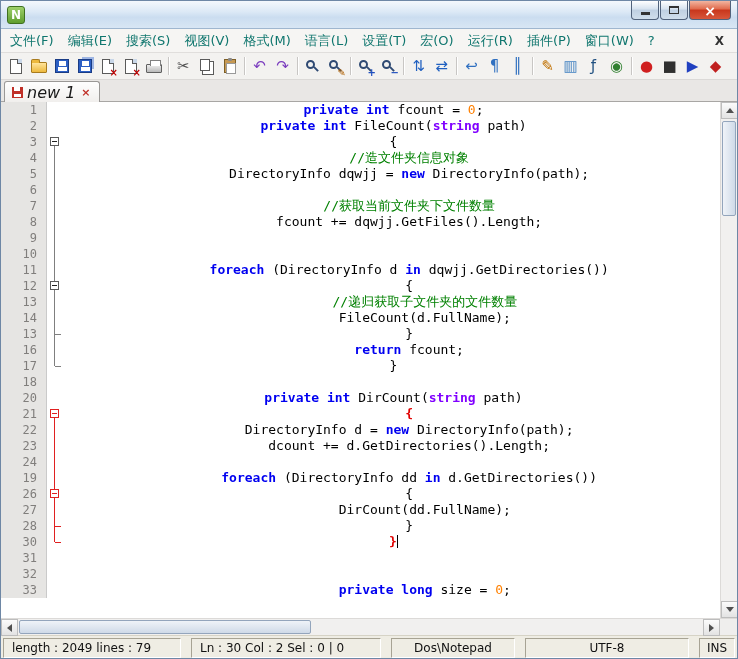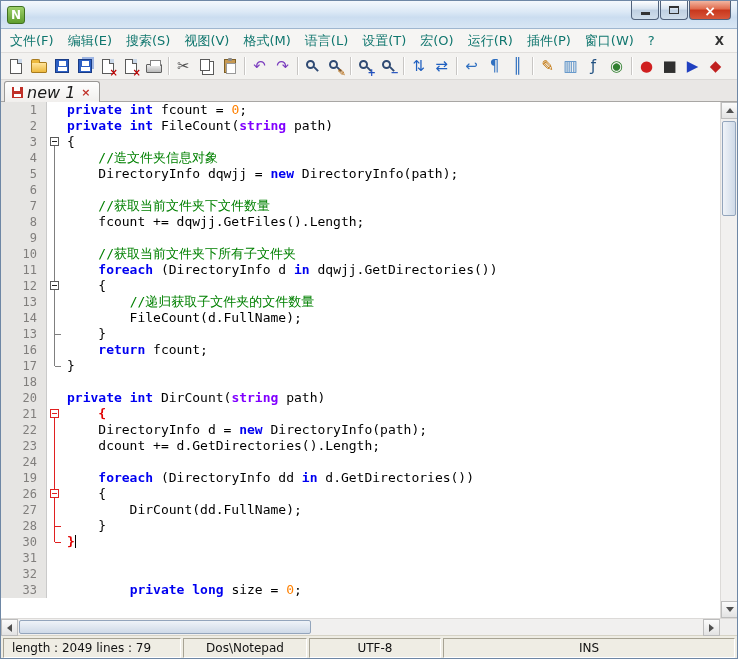--- a/index.html
+++ b/index.html
@@ -71,21 +71,21 @@
   .fold > span{position:absolute;display:block;}
   .f-v{left:7px;top:0;height:100%;width:1px;background:#7F7F7F;}
   .f-vt{left:7px;top:0;height:50%;width:1px;background:#7F7F7F;}
   .f-vb{left:7px;top:50%;height:50%;width:1px;background:#7F7F7F;}
   .f-h{left:8px;top:8px;width:6px;height:1px;background:#7F7F7F;}
   .f-box{left:3px;top:3px;width:9px;height:9px;background:#FFF;border:1px solid #5A5A5A;z-index:1;}
   .f-box::after{content:"";position:absolute;left:1px;top:3px;width:5px;height:1px;background:#222;}
   .fold.red .f-v,.fold.red .f-vt,.fold.red .f-vb,.fold.red .f-h{background:#E02020;}
   .fold.red .f-box{border-color:#E02020;}
   .fold.red .f-box::after{background:#E02020;}
-  .code{flex:1;white-space:pre;font:13px/16px "DejaVu Sans Mono","Liberation Mono",monospace;padding-left:4px;color:#000;}
+  .code{flex:1;white-space:pre;font:13px/16px "DejaVu Sans Mono","Liberation Mono",monospace;padding-left:4px;color:#000;text-align:center;}
   .sg-k{color:#0000F0;font-weight:bold;}
   .sg-y{color:#8000FF;font-weight:bold;}
   .sg-c{color:#008000;}
   .sg-n{color:#FF8000;}
   .sg-b{color:#E00000;font-weight:bold;}
   .sg-p{color:#000;}
   .caret{display:inline-block;width:1px;height:13px;background:#000;vertical-align:-2px;}
   
   .vscroll{width:17px;flex:none;position:relative;background:#F1F0EF;border-left:1px solid #DCDAD8;}
   .sbtn{position:absolute;width:17px;height:17px;background:linear-gradient(#FBFBFB,#E3E3E3);
@@ -99,24 +99,24 @@
     background:linear-gradient(#EFF3F8,#CFDAE8);border:1px solid #93A5BC;border-radius:2px;}
   .hs-corner{position:absolute;right:0;top:0;width:17px;height:100%;background:#EFEEED;}
   .arr{width:0;height:0;}
   .arr-up{border-left:4px solid transparent;border-right:4px solid transparent;border-bottom:5px solid #505050;}
   .arr-down{border-left:4px solid transparent;border-right:4px solid transparent;border-top:5px solid #505050;}
   .arr-left{border-top:4px solid transparent;border-bottom:4px solid transparent;border-right:5px solid #505050;}
   .arr-right{border-top:4px solid transparent;border-bottom:4px solid transparent;border-left:5px solid #505050;}
   
   .statusbar{height:25px;background:#EFEDE4;display:flex;align-items:stretch;padding:2px;border-top:1px solid #D6D3C6;
     font-size:12px;color:#111;}
-  .sb-cell{border:1px solid;border-color:#A7A394 #FFF #FFF #A7A394;display:flex;align-items:center;margin-right:2px;
+  .sb-cell{border:1px solid;border-color:#A7A394 #FFF #FFF #A7A394;display:flex;align-items:center;margin-right:10px;
     padding:0 8px;white-space:nowrap;overflow:hidden;}
   .sb-doc{width:178px;} .sb-pos{width:190px;} .sb-eol{width:124px;justify-content:center;}
-  .sb-enc{width:132px;justify-content:center;} .sb-ins{flex:1;justify-content:center;margin-right:0;}
+  .sb-enc{width:164px;justify-content:center;} .sb-ins{flex:1;justify-content:center;margin-right:0;}
 </style>
 </head>
 <body>
 
 <div class="window">
 
   <div class="titlebar">
     <span class="app-icon">N</span>
     <div class="win-controls">
       <div class="wbtn min">
@@ -288,21 +288,21 @@
           <div class="fold">
             <span class="f-v"></span>
           </div>
           <div class="code"></div>
         </div>
         <div class="row">
           <div class="ln">10</div>
           <div class="fold">
             <span class="f-v"></span>
           </div>
-          <div class="code"><span class="sg-p">    </span><span class="sg-c">//获取当前文件夹下所有子文件夹</span></div>
+          <div class="code"><span class="sg-p">    </span></div>
         </div>
         <div class="row">
           <div class="ln">11</div>
           <div class="fold">
             <span class="f-v"></span>
           </div>
           <div class="code"><span class="sg-p">    </span><span class="sg-k">foreach</span><span class="sg-p"> (DirectoryInfo d </span><span class="sg-k">in</span><span class="sg-p"> dqwjj.GetDirectories())</span></div>
         </div>
         <div class="row">
           <div class="ln">12</div>
@@ -461,18 +461,19 @@
       </div>
     <div class="hs-thumb"></div>
     <div class="sbtn hs-right">
         <span class="arr arr-right"></span>
       </div>
     <div class="hs-corner"></div>
   </div>
 
   <div class="statusbar">
     <div class="sb-cell sb-doc">length : 2049  lines : 79</div>
+    <div class="sb-cell sb-pos">Ln : 30    Col : 2    Sel : 0 | 0</div>
     <div class="sb-cell sb-eol">Dos\Notepad</div>
     <div class="sb-cell sb-enc">UTF-8</div>
     <div class="sb-cell sb-ins">INS</div>
   </div>
 
 </div>
 
 </body></html>

